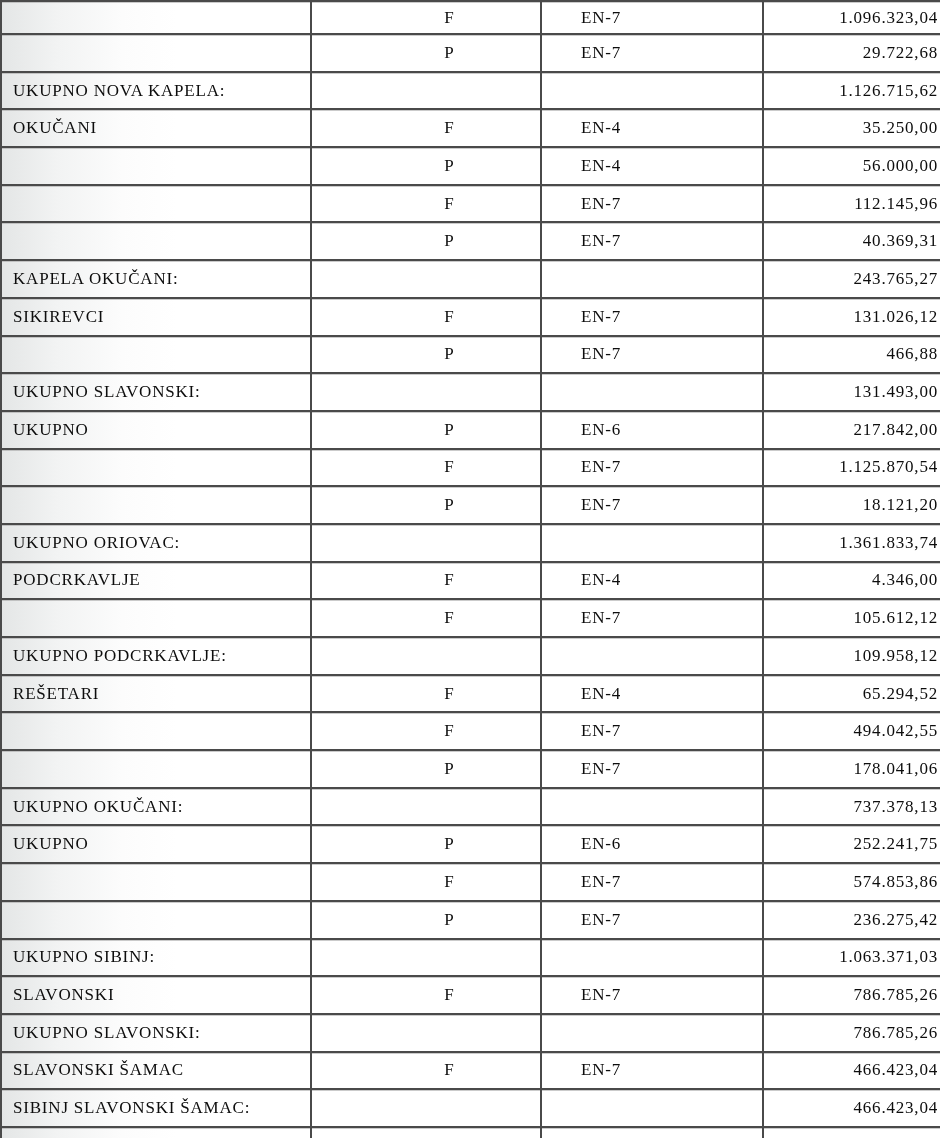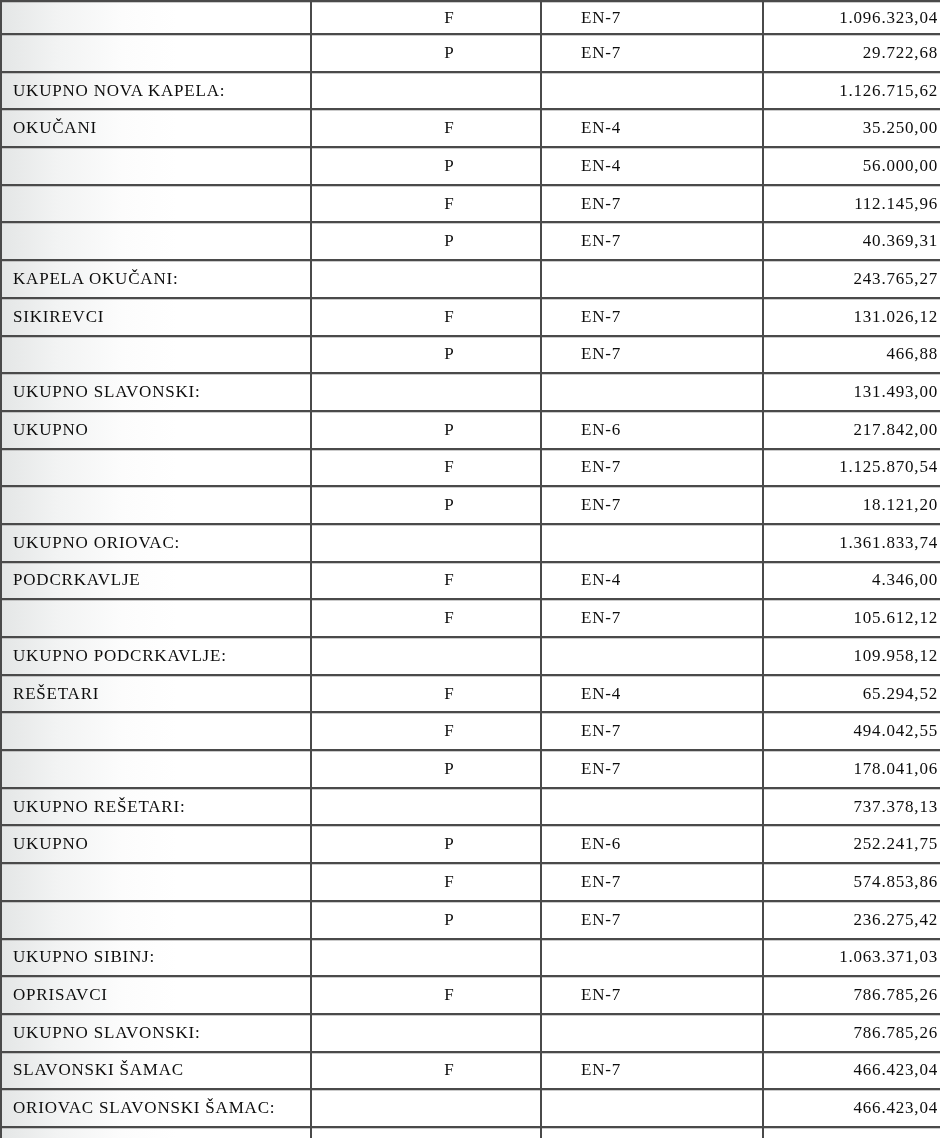--- a/index.html
+++ b/index.html
@@ -207,21 +207,21 @@
   </tr>
 
   <tr>
     <td class="c-name"></td>
     <td class="c-fp">P</td>
     <td class="c-en">EN-7</td>
     <td class="c-amount">178.041,06</td>
   </tr>
 
   <tr class="total">
-    <td class="c-name">UKUPNO REŠETARI:</td>
+    <td class="c-name">UKUPNO OKUČANI:</td>
     <td class="c-fp"></td>
     <td class="c-en"></td>
     <td class="c-amount">737.378,13</td>
   </tr>
 
   <tr>
     <td class="c-name">UKUPNO</td>
     <td class="c-fp">P</td>
     <td class="c-en">EN-6</td>
     <td class="c-amount">252.241,75</td>
@@ -242,42 +242,42 @@
   </tr>
 
   <tr class="total">
     <td class="c-name">UKUPNO SIBINJ:</td>
     <td class="c-fp"></td>
     <td class="c-en"></td>
     <td class="c-amount">1.063.371,03</td>
   </tr>
 
   <tr>
-    <td class="c-name">OPRISAVCI</td>
+    <td class="c-name">SLAVONSKI</td>
     <td class="c-fp">F</td>
     <td class="c-en">EN-7</td>
     <td class="c-amount">786.785,26</td>
   </tr>
 
   <tr class="total">
     <td class="c-name">UKUPNO SLAVONSKI:</td>
     <td class="c-fp"></td>
     <td class="c-en"></td>
     <td class="c-amount">786.785,26</td>
   </tr>
 
   <tr>
     <td class="c-name">SLAVONSKI ŠAMAC</td>
     <td class="c-fp">F</td>
     <td class="c-en">EN-7</td>
     <td class="c-amount">466.423,04</td>
   </tr>
 
   <tr class="total">
-    <td class="c-name">ORIOVAC SLAVONSKI ŠAMAC:</td>
+    <td class="c-name">SIBINJ SLAVONSKI ŠAMAC:</td>
     <td class="c-fp"></td>
     <td class="c-en"></td>
     <td class="c-amount">466.423,04</td>
   </tr>
 
   <tr>
     <td class="c-name">SLAVONSKI BROD</td>
     <td class="c-fp">F</td>
     <td class="c-en">EN-7</td>
     <td class="c-amount">53.707,09</td>

